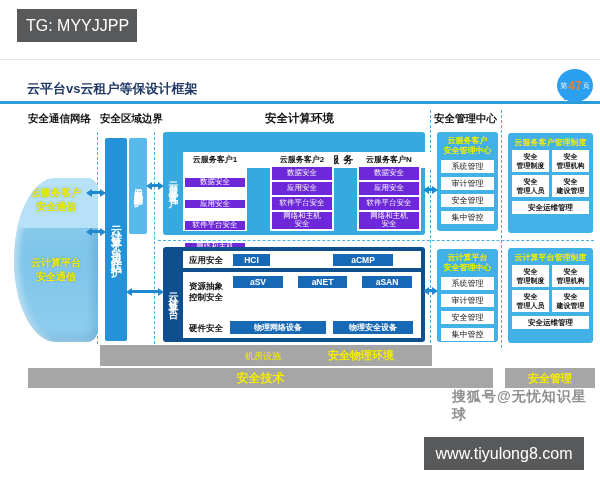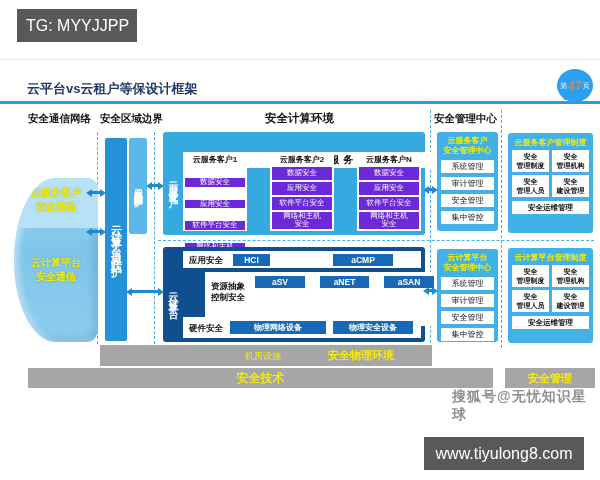--- a/index.html
+++ b/index.html
@@ -57,21 +57,21 @@
   .env-col { position:absolute; top:21px; width:64px; height:78px; background:#fff; padding:2px;
              box-sizing:border-box; display:flex; flex-direction:column; gap:2px; }
   .env-col-title { font-size:8px; font-weight:bold; text-align:center; color:#111; height:10px; line-height:10px; }
   .env-item { background:#6d28d9; color:#fff; font-size:7.5px; text-align:center; display:flex;
               align-items:center; justify-content:center; white-space:pre-line; line-height:1.15; height:28px; }
   .env-item.tall { height:19px; }
 
   
   .box-platform-env { left:163px; top:247px; width:262px; height:95px; background:#0f4f8e; border-radius:3px; }
   .p-row { position:absolute; left:20px; width:238px; background:#fff; }
-  .p-row1 { top:4px; height:17px; } .p-row2 { top:25px; height:54px;margin-left:22px; } .p-row3 { top:70px; height:21px; }
+  .p-row1 { top:4px; height:17px; } .p-row2 { top:25px; height:54px; } .p-row3 { top:70px; height:21px; }
   .p-label { position:absolute; left:6px; color:#111; font-weight:bold; font-size:8.5px;
              white-space:pre-line; line-height:1.3; }
   .p-item { position:absolute; background:#1769b5; color:#fff; font-weight:bold; font-size:8.5px;
             display:flex; align-items:center; justify-content:center; }
 
   
   .panel { background:#41b1e8; border-radius:3px; box-sizing:border-box; padding:2px; display:block; }
   .panel-title { color:#f5ec00; font-weight:bold; font-size:8px; text-align:center;
                  white-space:pre-line; line-height:1.25; margin:2px 0 3px; }
   .panel-row { background:#fff; height:13px; line-height:13px; text-align:center; font-size:8px;

